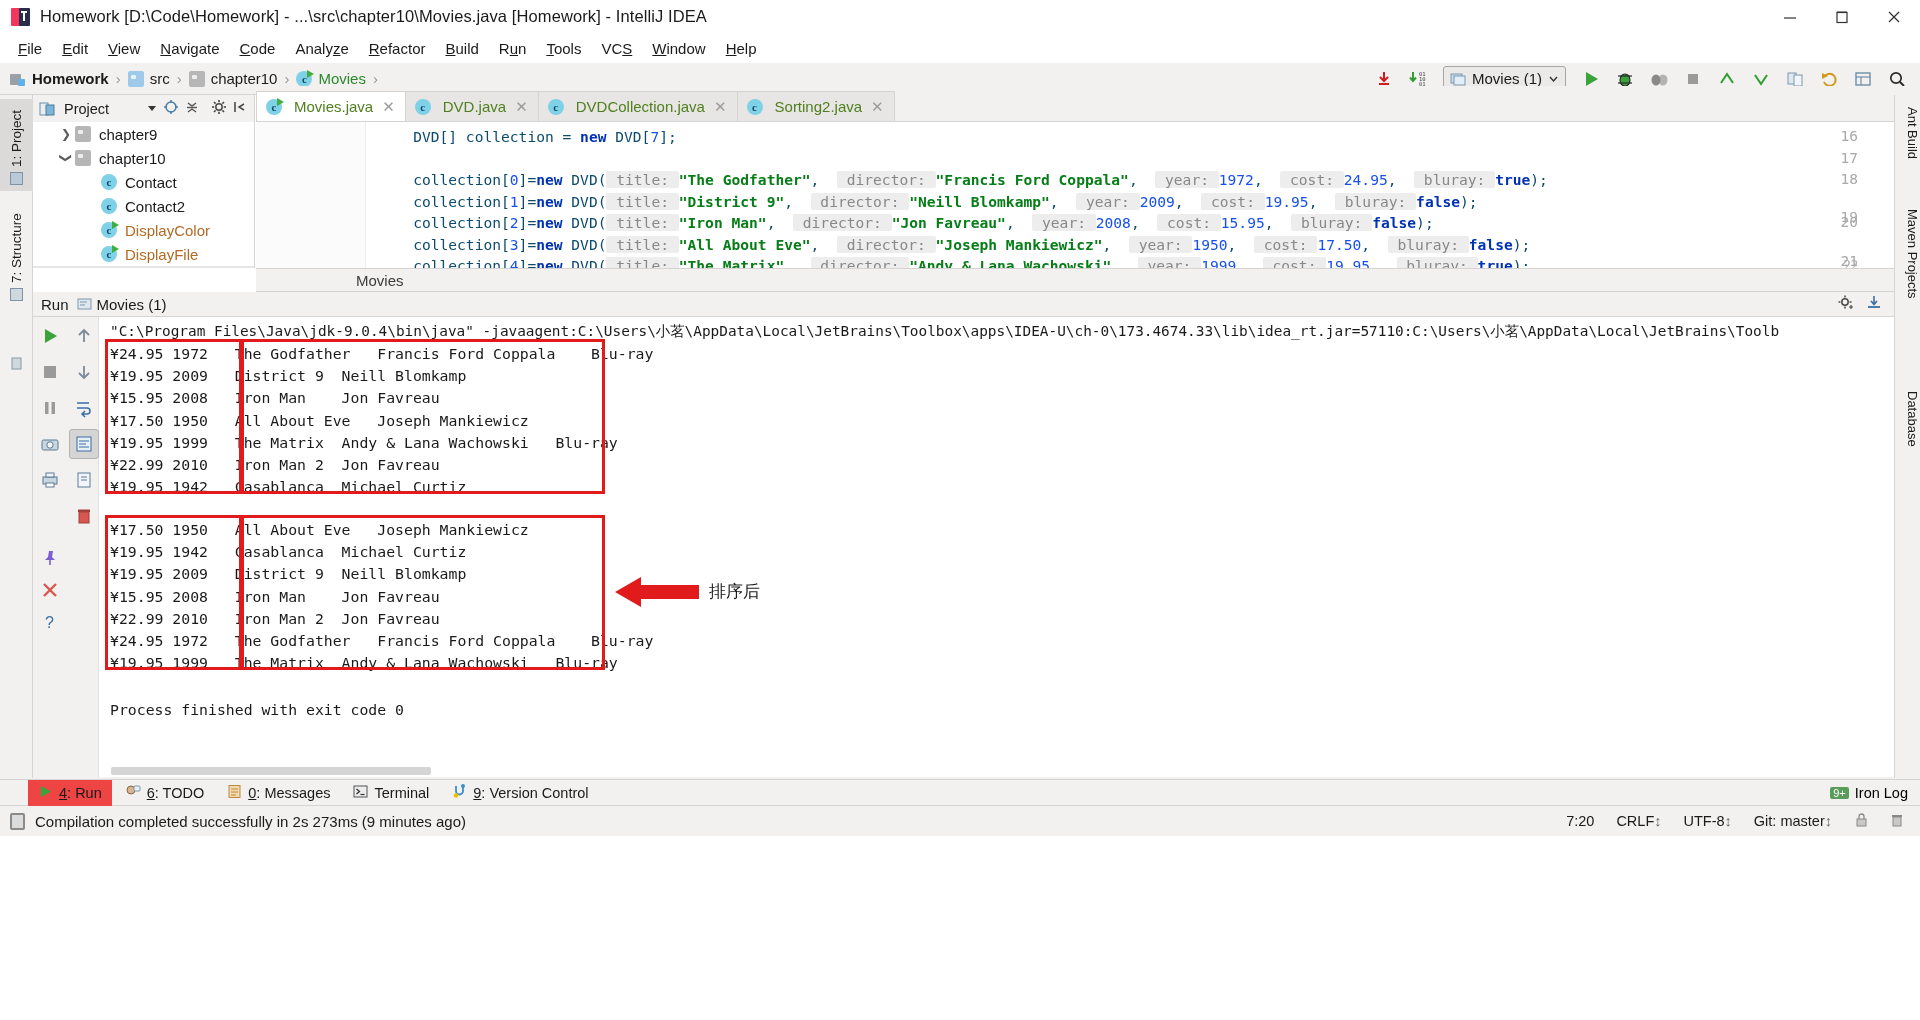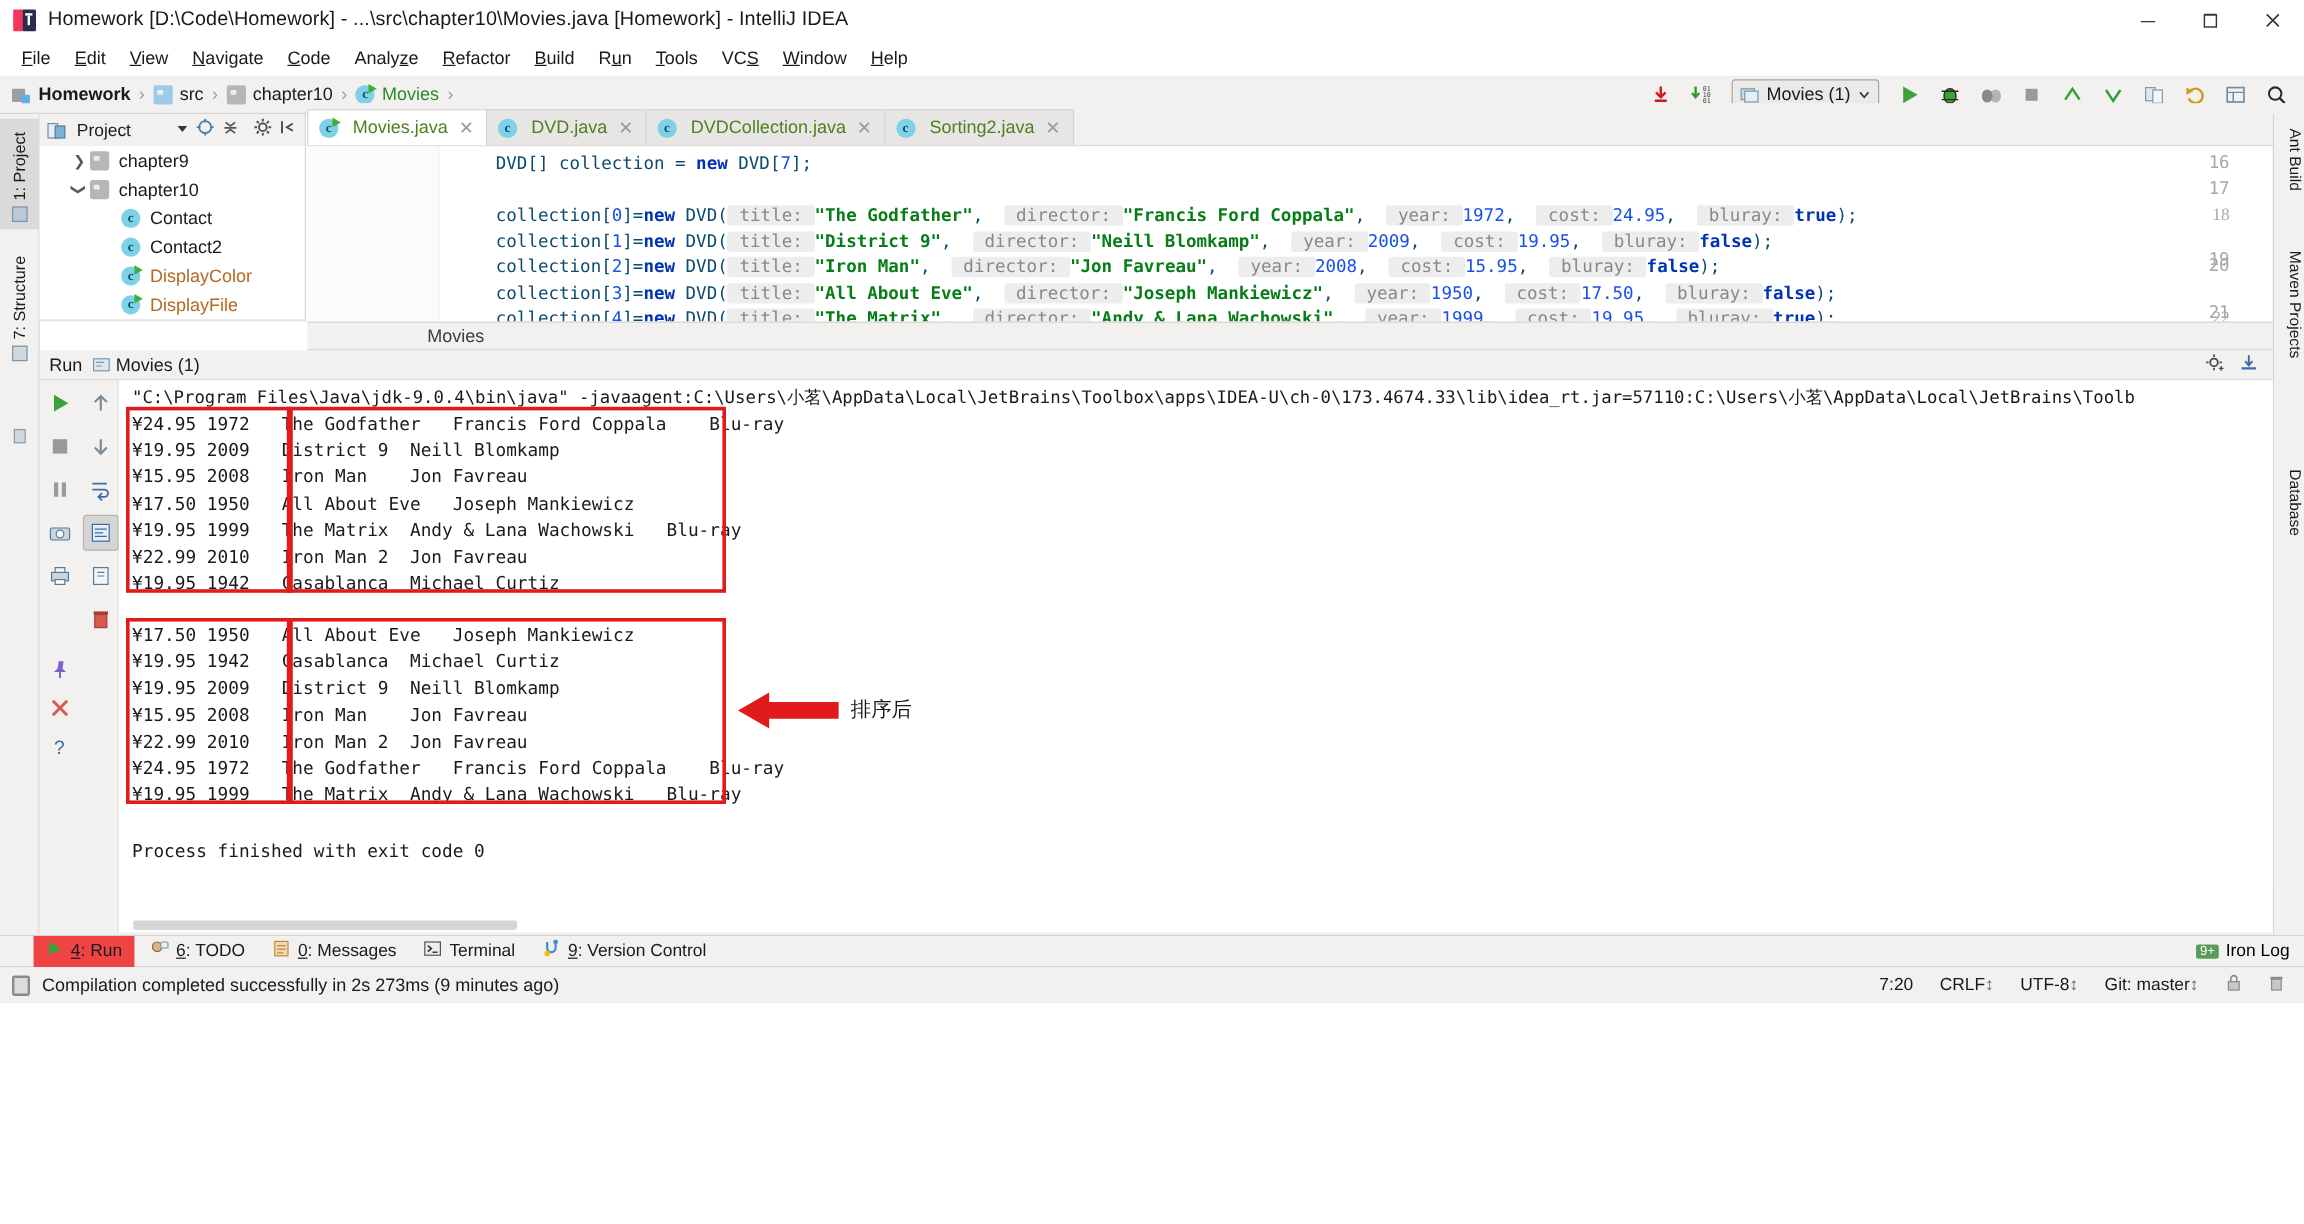--- a/index.html
+++ b/index.html
@@ -531,21 +531,21 @@
         <span>Sorting2.java</span>
         <span class="x">✕</span>
       </div>
     </div>
 
   <div class="editor">
     <div class="gutter"></div>
     <div id="lnums">
         <div class="lnum" style="top: 6px;">16</div>
         <div class="lnum" style="top: 27.5px;">17</div>
-        <div class="lnum" style="top: 49px; font-family: Liberation Serif, serif;">18</div>
+        <div class="lnum" style="top: 49px;">18</div>
         <div class="lnum" style="top: 87px; margin-left: 22px;">19</div>
         <div class="lnum" style="top: 92px;">20</div>
         <div class="lnum" style="top: 131px;">21</div>
         <div class="lnum" style="top: 135px; font-family: Liberation Serif, serif;">22</div>
       </div>
     <div class="codearea" id="codearea">
         <div class="cline" style="top: 6px;"><span class="plain">    </span><span class="plain">DVD[] collection = </span><span class="kw">new</span><span class="plain"> DVD[</span><span class="num">7</span><span class="plain">];</span></div>
         <div class="cline" style="top: 27.5px;"></div>
         <div class="cline" style="top: 49px;"><span class="plain">    collection[</span><span class="num">0</span><span class="plain">]=</span><span class="kw">new</span><span class="plain"> DVD(</span><span class="hint"> title: </span><span class="str">"The Godfather"</span><span class="plain">,  </span><span class="hint"> director: </span><span class="str">"Francis Ford Coppala"</span><span class="plain">,  </span><span class="hint"> year: </span><span class="num">1972</span><span class="plain">,  </span><span class="hint"> cost: </span><span class="num">24.95</span><span class="plain">,  </span><span class="hint"> bluray: </span><span class="kw">true</span><span class="plain">);</span></div>
         <div class="cline" style="top: 70.5px;"><span class="plain">    collection[</span><span class="num">1</span><span class="plain">]=</span><span class="kw">new</span><span class="plain"> DVD(</span><span class="hint"> title: </span><span class="str">"District 9"</span><span class="plain">,  </span><span class="hint"> director: </span><span class="str">"Neill Blomkamp"</span><span class="plain">,  </span><span class="hint"> year: </span><span class="num">2009</span><span class="plain">,  </span><span class="hint"> cost: </span><span class="num">19.95</span><span class="plain">,  </span><span class="hint"> bluray: </span><span class="kw">false</span><span class="plain">);</span></div>

